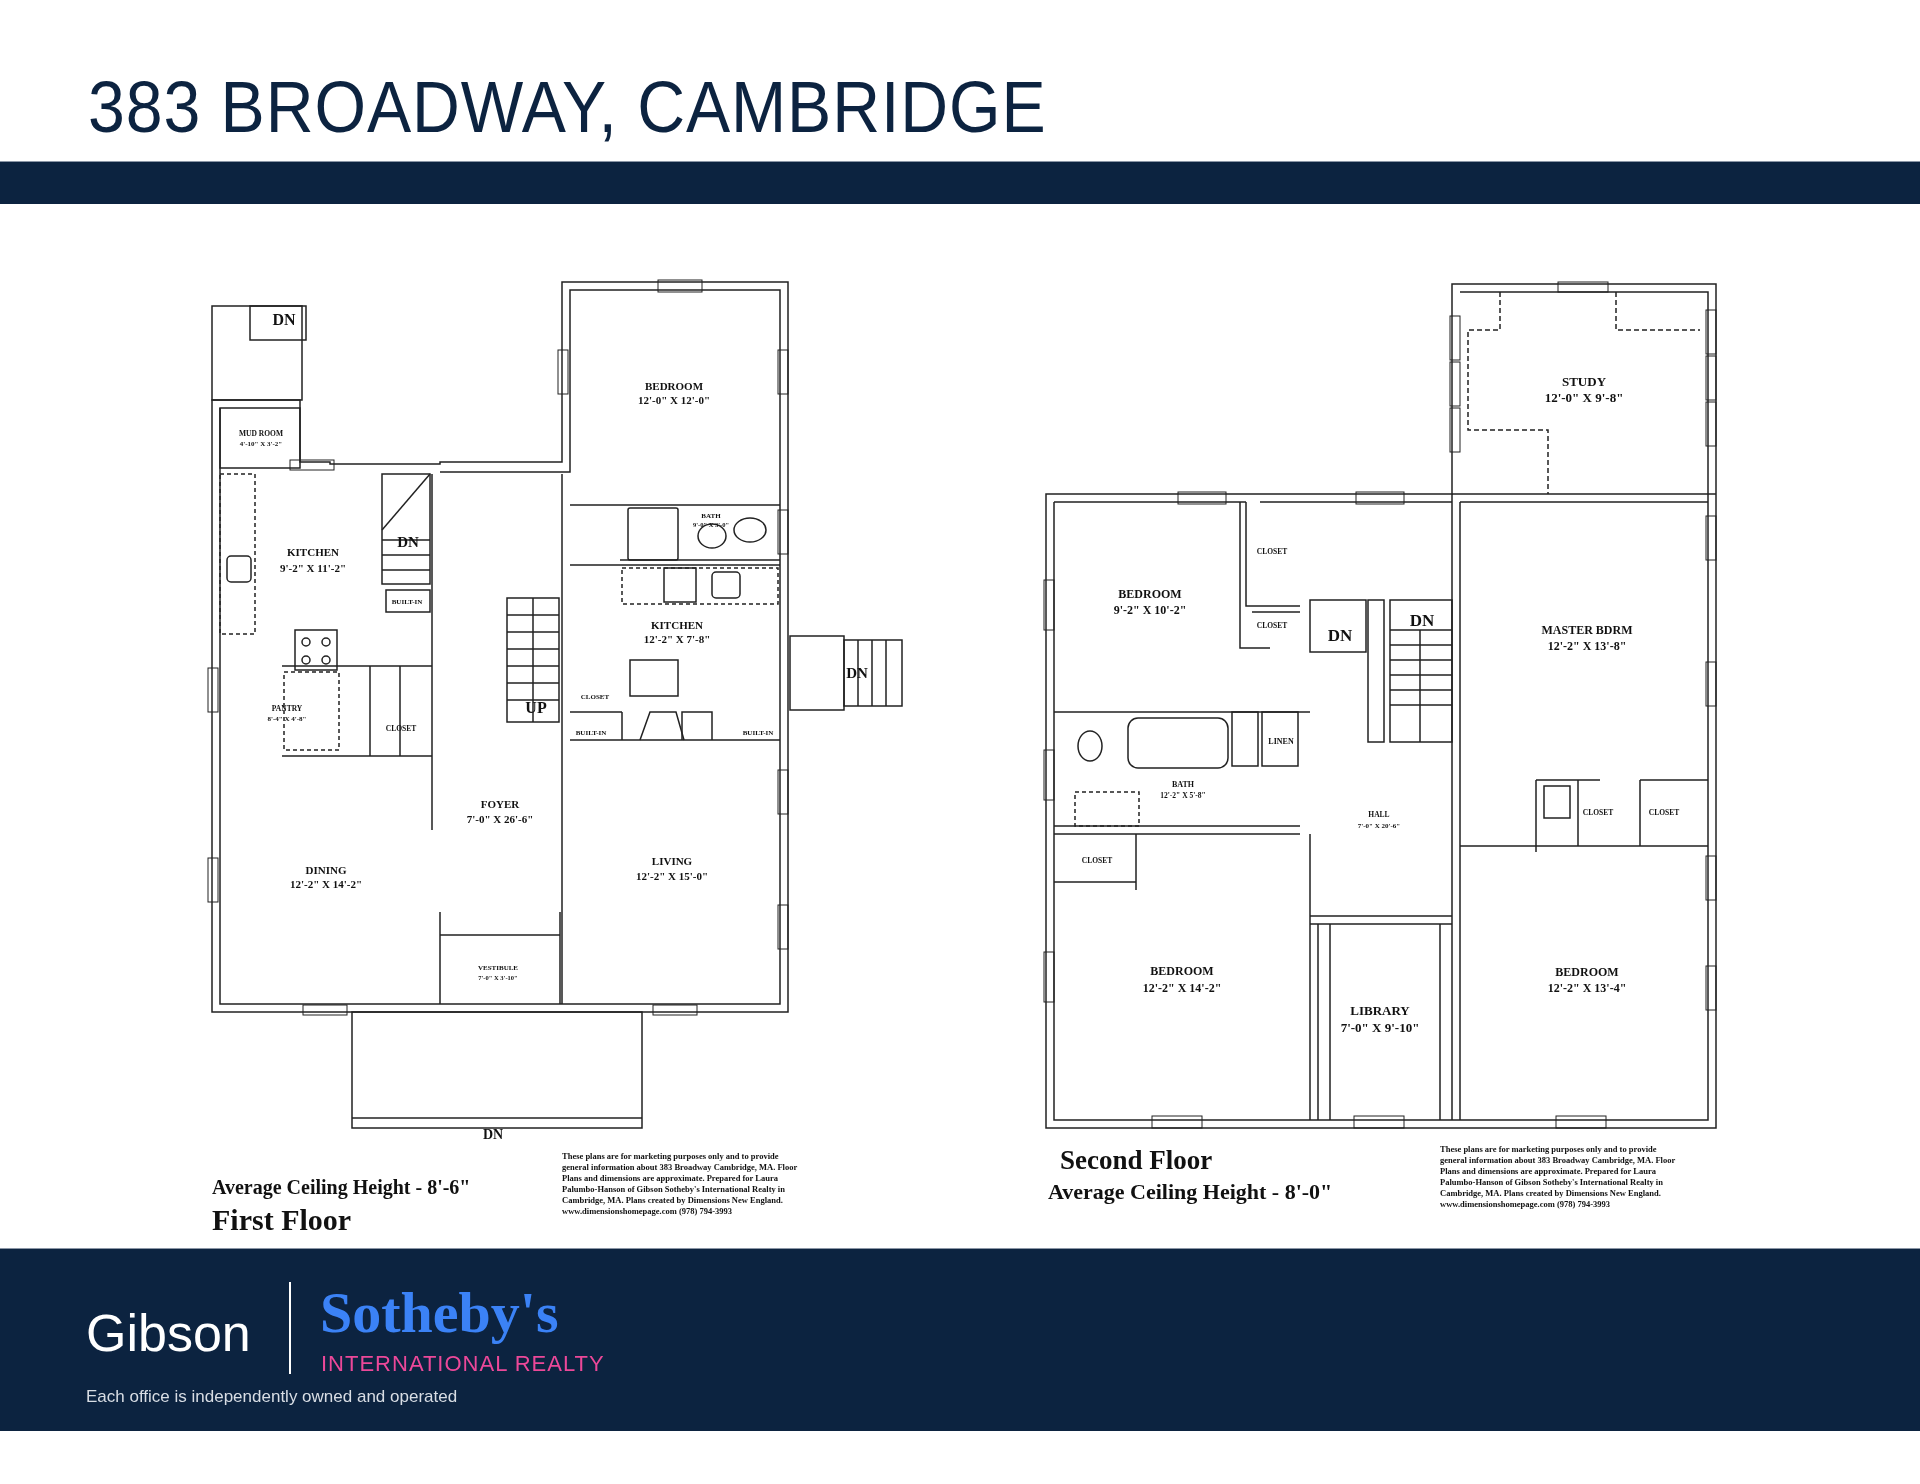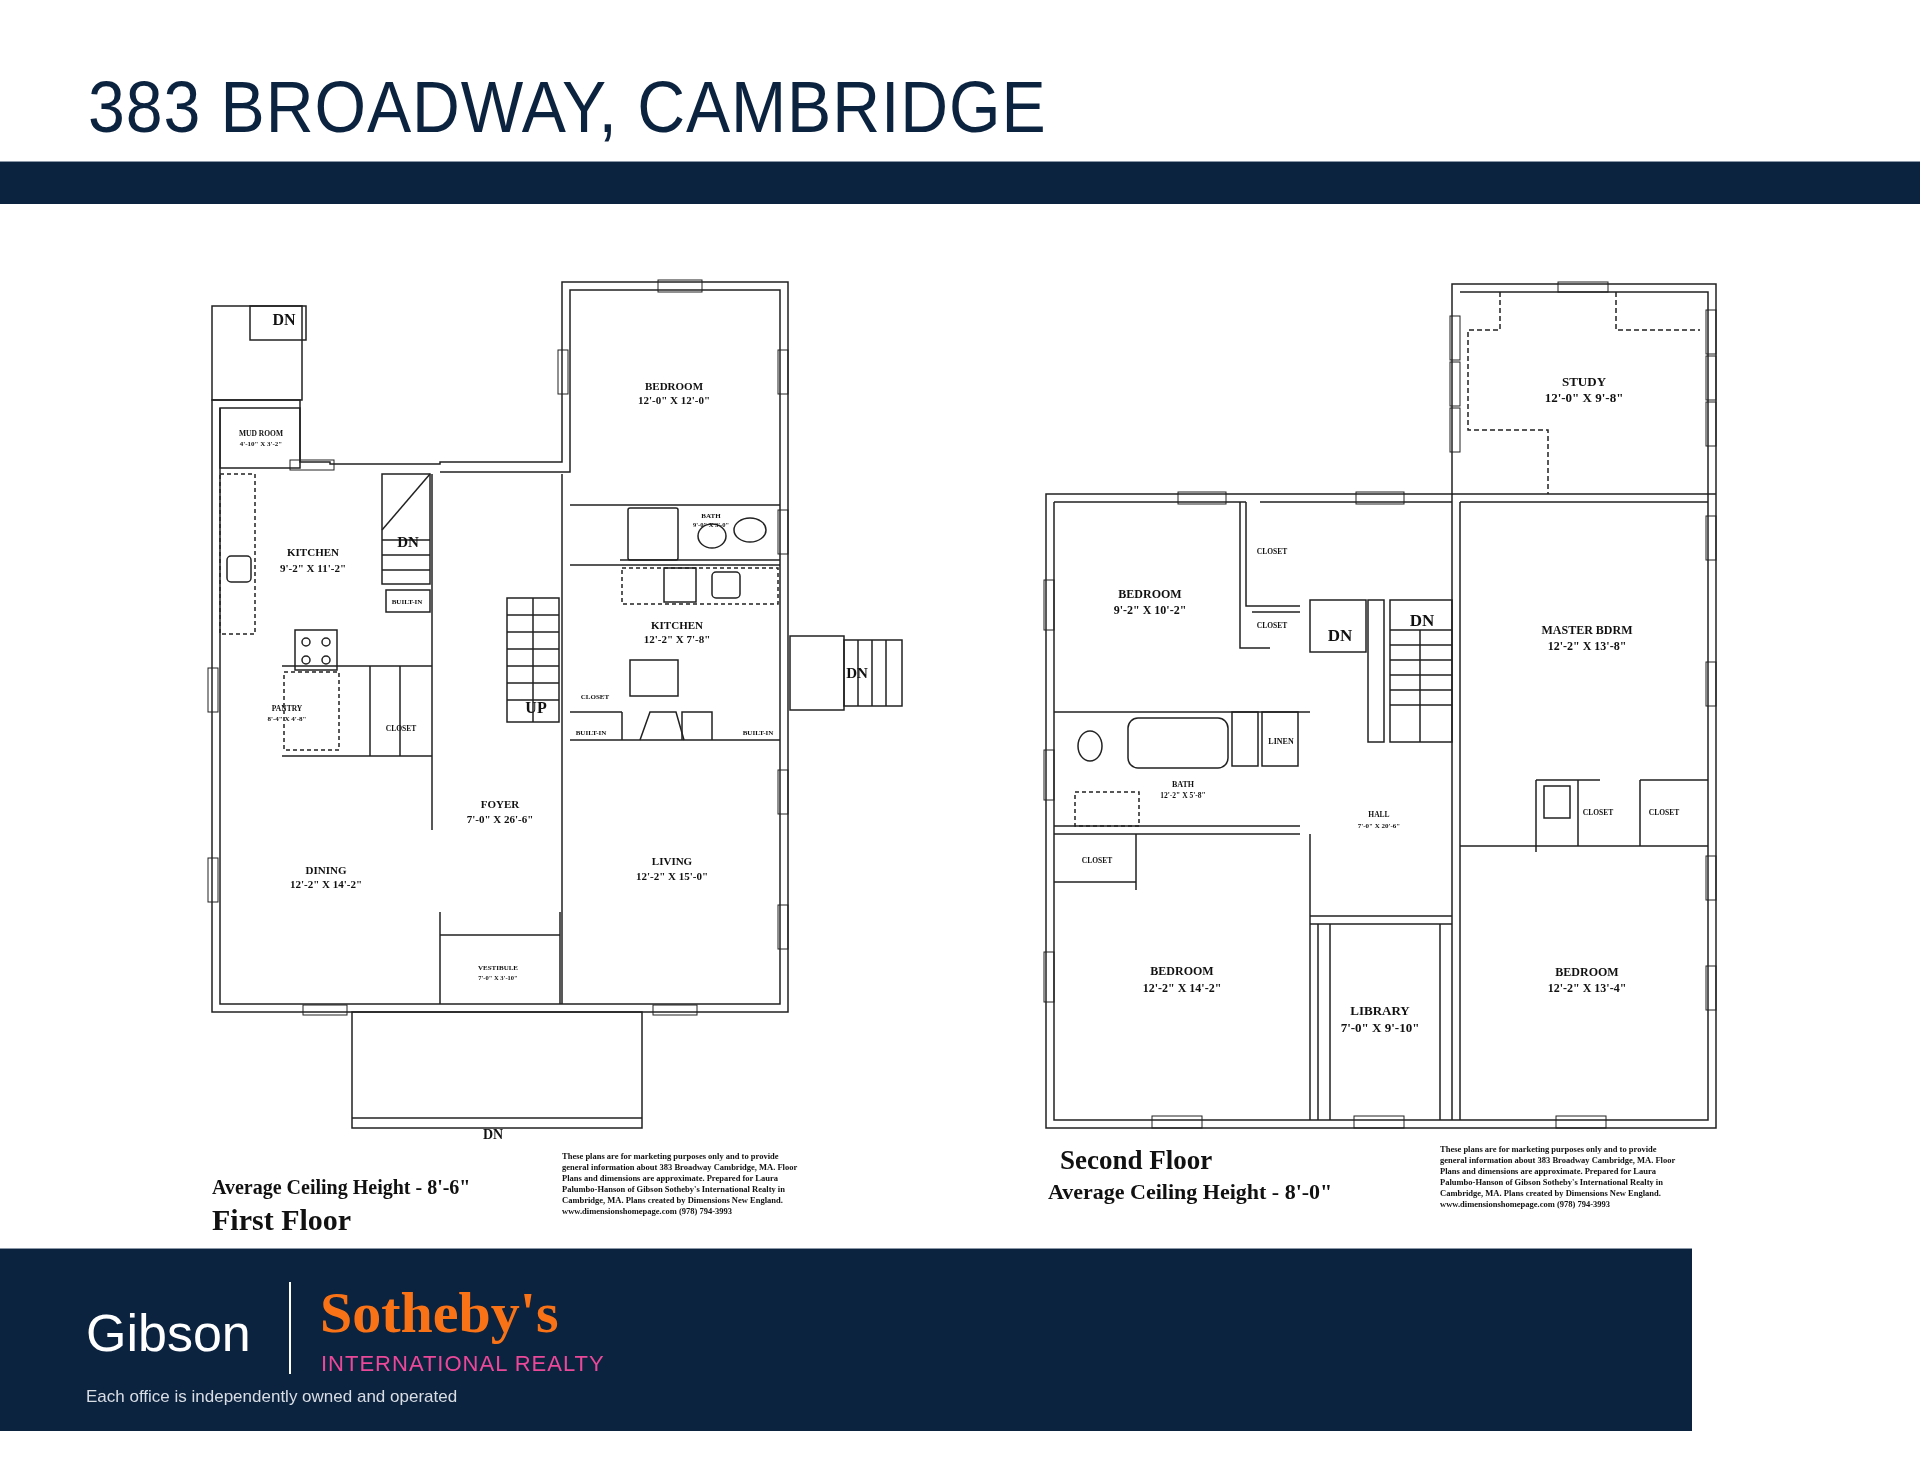--- a/index.html
+++ b/index.html
@@ -8,24 +8,24 @@
   .topbar{position:absolute;left:0;top:161px;width:1920px;height:42px;background:#0c2340;border-top:1px solid #8b96a6;}
   .plan{position:absolute;left:0;top:0;}
   .floor-title{position:absolute;font-family:"Liberation Serif",serif;font-weight:bold;}
   .ft1{left:212px;top:1180px;font-size:30px;margin-top:23px;}
   .ft1b{left:212px;top:1176px;font-size:20px;}
   .ft2{left:1048px;top:1145px;font-size:27px;margin-left:12px;}
   .ft2b{left:1048px;top:1179px;font-size:22px;}
   .disc{position:absolute;font-family:"Liberation Serif",serif;font-weight:bold;font-size:8.5px;line-height:11px;width:240px;}
   .disc1{left:562px;top:1151px;}
   .disc2{left:1440px;top:1144px;}
-  .footer{position:absolute;left:0;top:1248px;width:1692px;height:182px;background:#0c2340;border-top:1px solid #8b96a6;color:#fff;}
+  .footer{position:absolute;left:0;top:1248px;width:1920px;height:182px;background:#0c2340;border-top:1px solid #8b96a6;color:#fff;}
   .gibson{position:absolute;left:86px;top:54px;font-family:"Liberation Sans",sans-serif;font-size:52px;font-weight:normal;color:#fff;}
   .vline{position:absolute;left:289px;top:33px;width:2px;height:92px;background:#fff;}
-  .sothebys{position:absolute;left:320px;top:30px;font-family:"Liberation Serif",serif;font-weight:bold;font-size:58px;color:#f97316;}
+  .sothebys{position:absolute;left:320px;top:30px;font-family:"Liberation Serif",serif;font-weight:bold;font-size:58px;color:#3b82f6;}
   .intl{position:absolute;left:321px;top:102px;font-family:"Liberation Sans",sans-serif;font-size:22px;letter-spacing:1px;color:#ec4899;}
   .tag{position:absolute;left:86px;top:138px;font-family:Liberation Sans, sans-serif;font-size:17px;color:#d8dde4;}
   .rl{font-family:"Liberation Serif",serif;font-weight:bold;fill:#111;text-anchor:middle;}
 </style>
 </head>
 <body>
 
 <div class="title">383 BROADWAY, CAMBRIDGE</div>
 <div class="topbar"></div>
 

